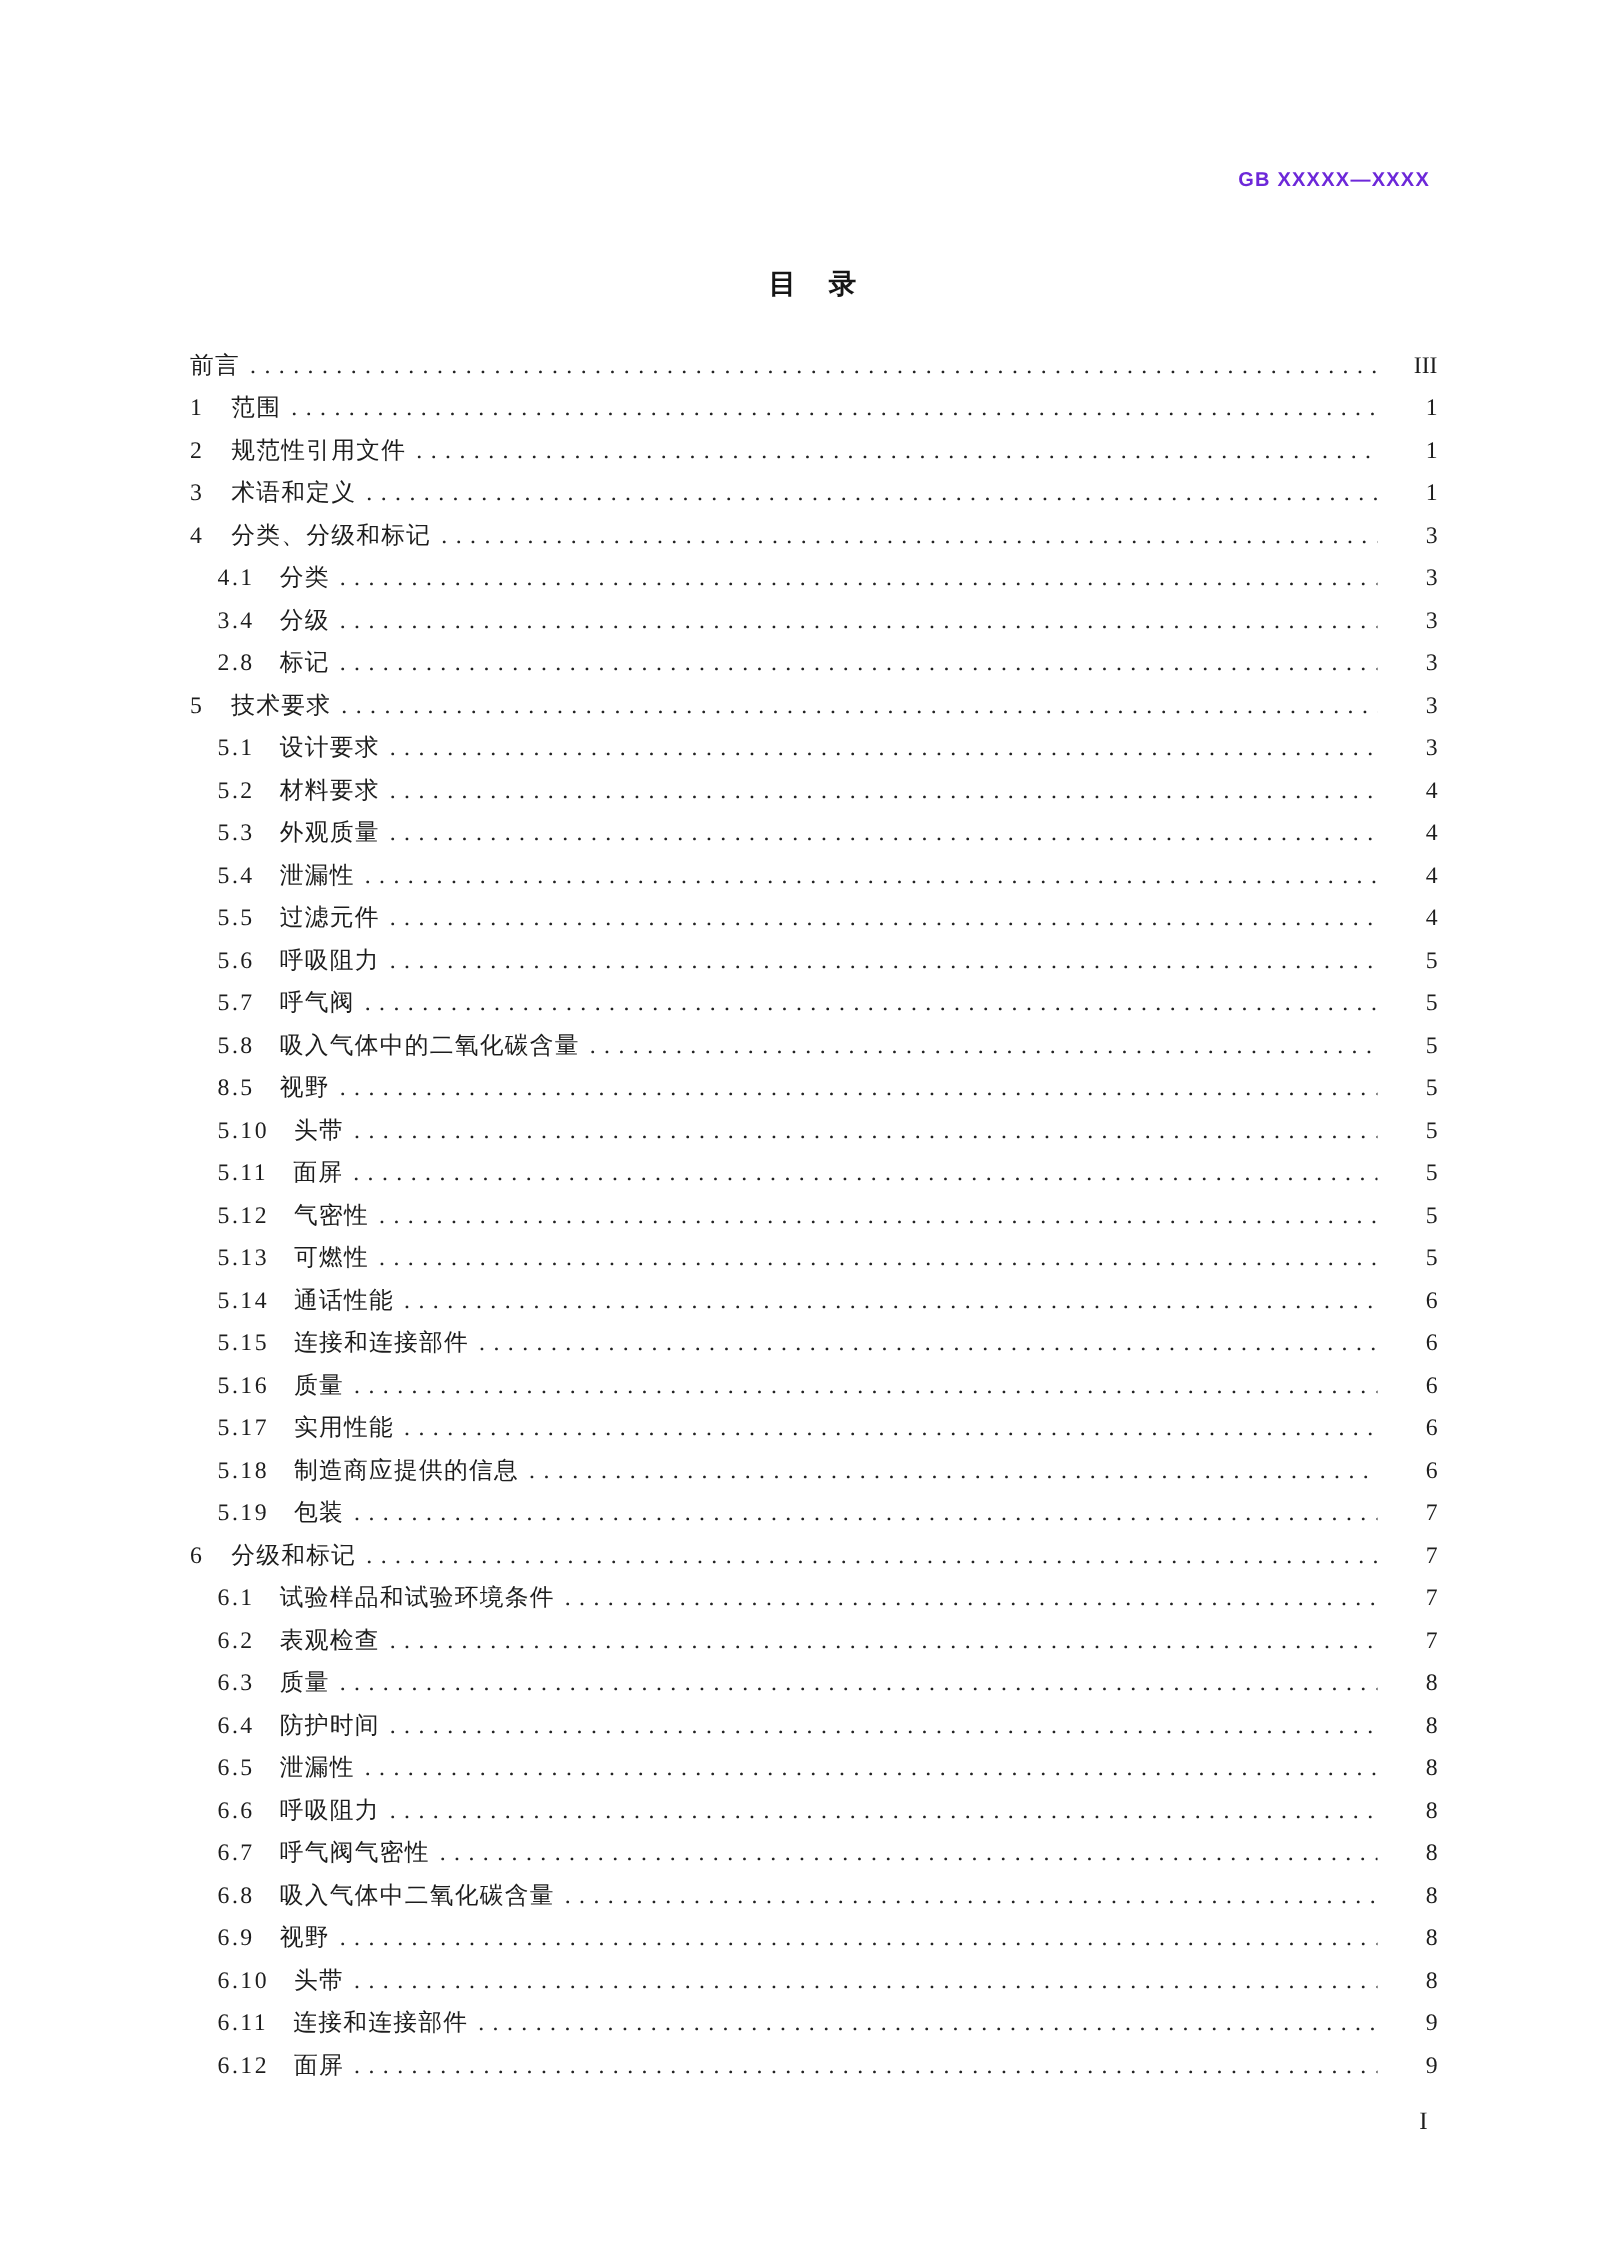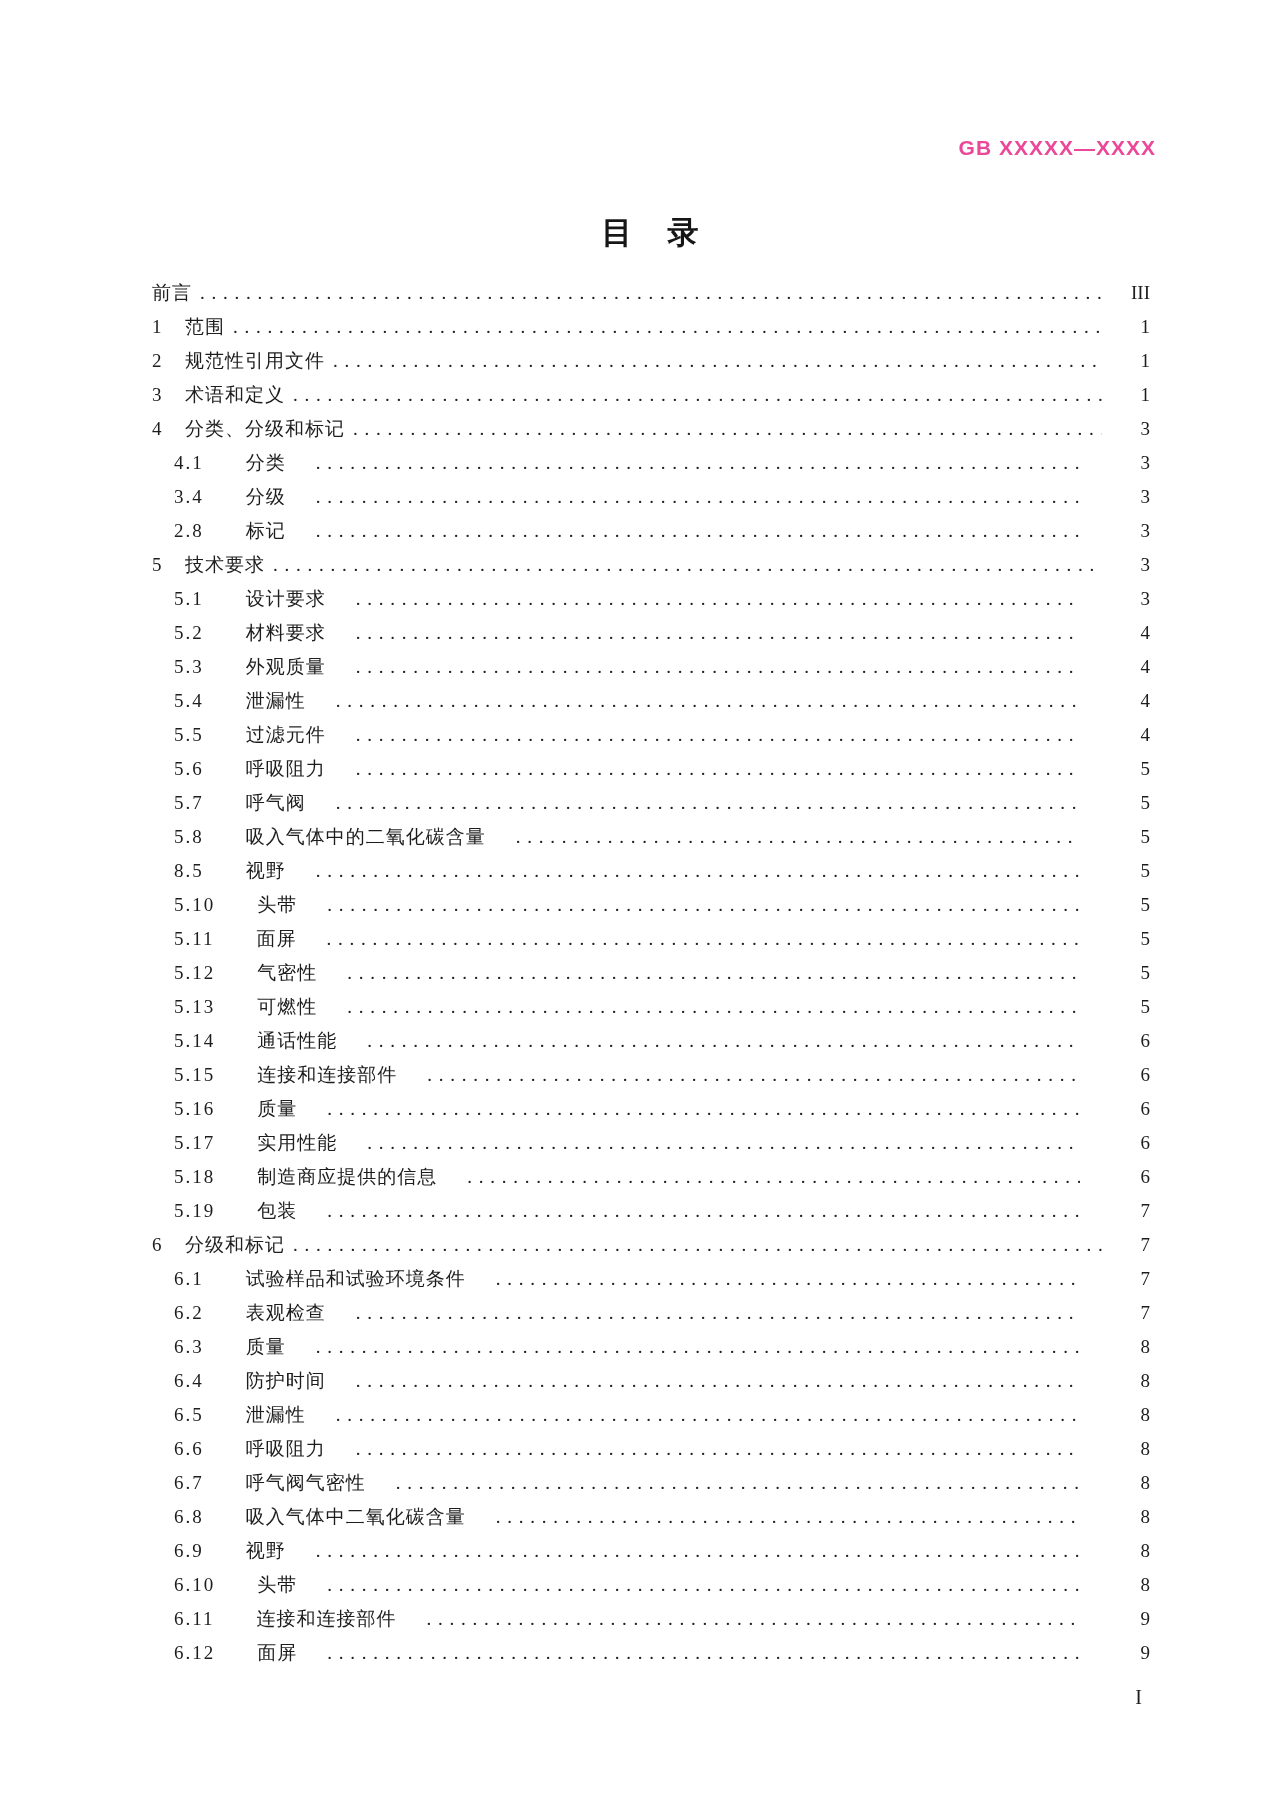--- a/index.html
+++ b/index.html
@@ -12,56 +12,55 @@
     width: 1280px;
     height: 1810px;
     background: #ffffff;
     color: #1d1d1d;
     font-family: "Liberation Serif", "DejaVu Serif", serif;
     overflow: hidden;
   }
   .doc-number {
     position: absolute;
     top: 136px;
-    right: 124px;
+    right: 136px;
     font-family: "Liberation Sans", "DejaVu Sans", sans-serif;
-    font-size: 21px;
+    font-size: 16px;
     font-weight: 700;
     letter-spacing: 1px;
-    color: #ec4899;
+    color: #6d28d9;
   }
   .page-title {
     position: absolute;
     top: 212px;
     left: 152px;
     right: 130px;
     margin: 0;
     text-align: center;
-    font-size: 31px;
+    font-size: 22px;
     font-weight: 700;
     letter-spacing: 2px;
     color: #161616;
   }
   .toc {
     position: absolute;
     top: 276px;
     left: 152px;
     right: 130px;
   }
   .toc-row {
     display: flex;
     align-items: baseline;
     height: 34px;
     font-size: 19px;
     line-height: 34px;
     white-space: nowrap;
   }
   .toc-row.lvl2 {
     padding-left: 22px;
-    gap: 22px;
   }
   .toc-row .num {
     display: inline-block;
     letter-spacing: 2px;
     flex: 0 0 auto;
   }
   .toc-row.lvl1 .num {
     min-width: 33px;
   }
   .toc-row.lvl2 .num {

